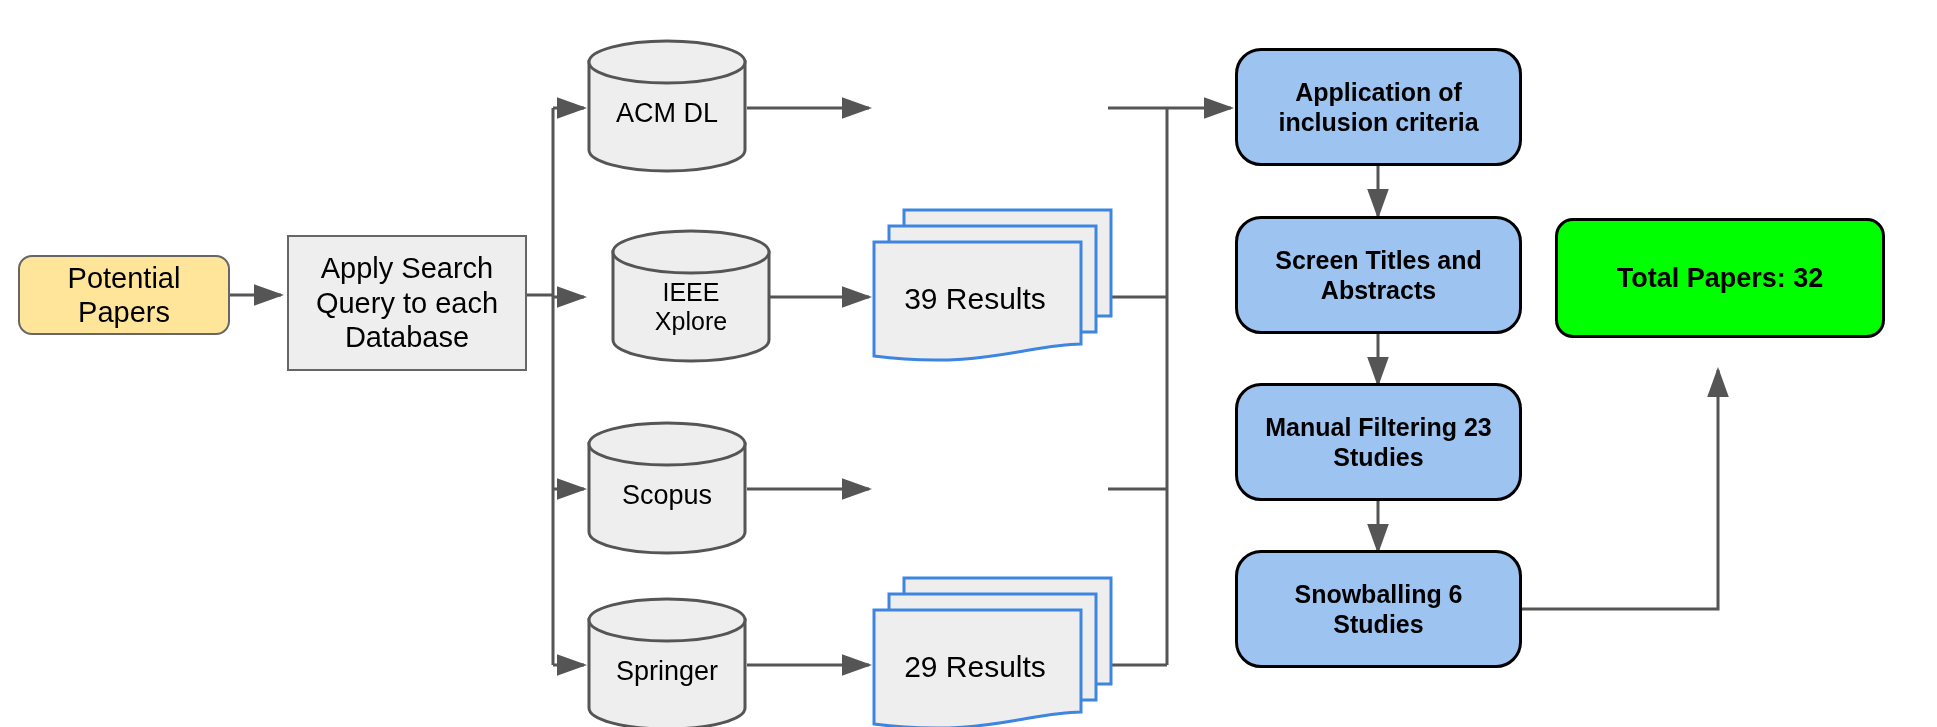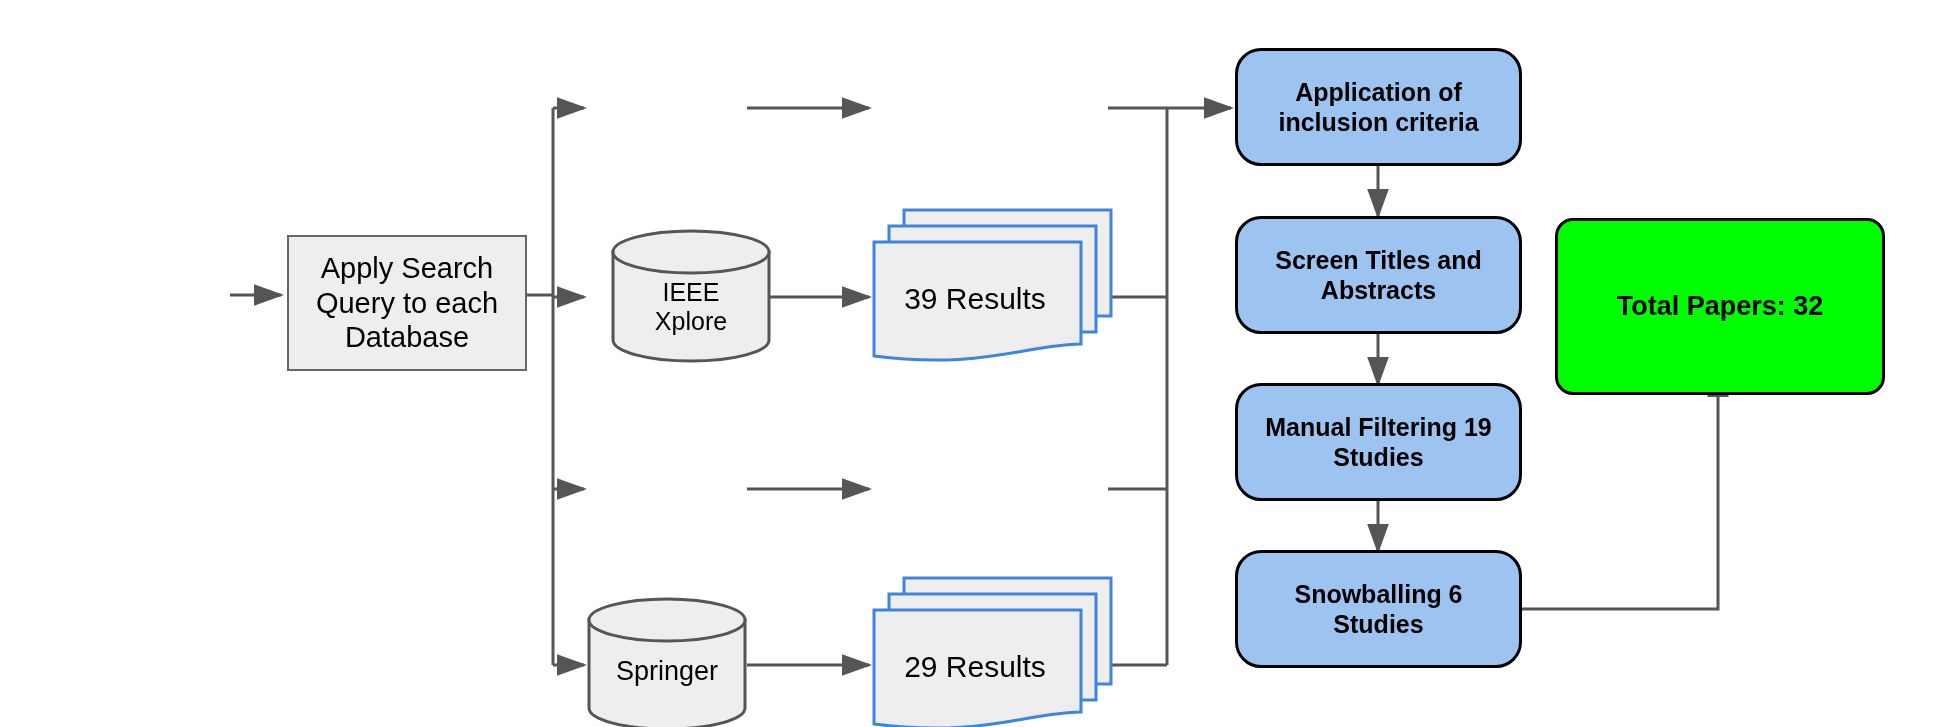--- a/index.html
+++ b/index.html
@@ -90,37 +90,55 @@
       <path d="M553,108 L553,665"></path>
 
       <path d="M1108,108 L1167,108"></path>
       <path d="M1108,297 L1167,297"></path>
       <path d="M1108,489 L1167,489"></path>
       <path d="M1108,665 L1167,665"></path>
       <path d="M1167,108 L1167,665"></path>
     </g>
   </svg>
 
+  <div class="node term" style="left:18px;top:255px;width:212px;height:80px;">
+    <span style="white-space:pre-line;">Potential
+Papers</span>
+  </div>
 
   <div class="node proc" style="left:287px;top:235px;width:240px;height:136px;">
     <span style="white-space:pre-line;">Apply Search
 Query to each
 Database</span>
   </div>
 
+  <div class="node cyl" style="left:586px;top:38px;width:162px;height:136px;">
+    <svg width="162" height="136" viewBox="0 0 162 136">
+      <path d="M3,24 L3,112 A78,21 0 0 0 159,112 L159,24 Z" fill="#eeeeee" stroke="#555555" stroke-width="3"></path>
+      <ellipse cx="81" cy="24" rx="78" ry="21" fill="#eeeeee" stroke="#555555" stroke-width="3"></ellipse>
+    </svg>
+    <div class="cyl-label" style="white-space:pre-line;">ACM DL</div>
+  </div>
 
   <div class="node cyl" style="left:610px;top:228px;width:162px;height:136px;">
     <svg width="162" height="136" viewBox="0 0 162 136">
       <path d="M3,24 L3,112 A78,21 0 0 0 159,112 L159,24 Z" fill="#eeeeee" stroke="#555555" stroke-width="3"></path>
       <ellipse cx="81" cy="24" rx="78" ry="21" fill="#eeeeee" stroke="#555555" stroke-width="3"></ellipse>
     </svg>
     <div class="cyl-label" style="white-space:pre-line;font-size:25px;padding-top:22px;">IEEE
 Xplore</div>
   </div>
 
+  <div class="node cyl" style="left:586px;top:420px;width:162px;height:136px;">
+    <svg width="162" height="136" viewBox="0 0 162 136">
+      <path d="M3,24 L3,112 A78,21 0 0 0 159,112 L159,24 Z" fill="#eeeeee" stroke="#555555" stroke-width="3"></path>
+      <ellipse cx="81" cy="24" rx="78" ry="21" fill="#eeeeee" stroke="#555555" stroke-width="3"></ellipse>
+    </svg>
+    <div class="cyl-label" style="white-space:pre-line;">Scopus</div>
+  </div>
 
   <div class="node cyl" style="left:586px;top:596px;width:162px;height:136px;">
     <svg width="162" height="136" viewBox="0 0 162 136">
       <path d="M3,24 L3,112 A78,21 0 0 0 159,112 L159,24 Z" fill="#eeeeee" stroke="#555555" stroke-width="3"></path>
       <ellipse cx="81" cy="24" rx="78" ry="21" fill="#eeeeee" stroke="#555555" stroke-width="3"></ellipse>
     </svg>
     <div class="cyl-label" style="white-space:pre-line;">Springer</div>
   </div>
 
 
@@ -147,26 +165,26 @@
     <span style="white-space:pre-line;">Application of
 inclusion criteria</span>
   </div>
 
   <div class="node bproc" style="left:1235px;top:216px;width:287px;height:118px;">
     <span style="white-space:pre-line;">Screen Titles and
 Abstracts</span>
   </div>
 
   <div class="node bproc" style="left:1235px;top:383px;width:287px;height:118px;">
-    <span style="white-space:pre-line;">Manual Filtering 19
+    <span style="white-space:pre-line;">Manual Filtering 23
 Studies</span>
   </div>
 
   <div class="node bproc" style="left:1235px;top:550px;width:287px;height:118px;">
     <span style="white-space:pre-line;">Snowballing 6
 Studies</span>
   </div>
 
-  <div class="node gterm" style="left:1555px;top:218px;width:330px;height:177px;">
+  <div class="node gterm" style="left:1555px;top:218px;width:330px;height:120px;">
     <span>Total Papers: 32</span>
   </div>
 
 </div>
 
 </body></html>

